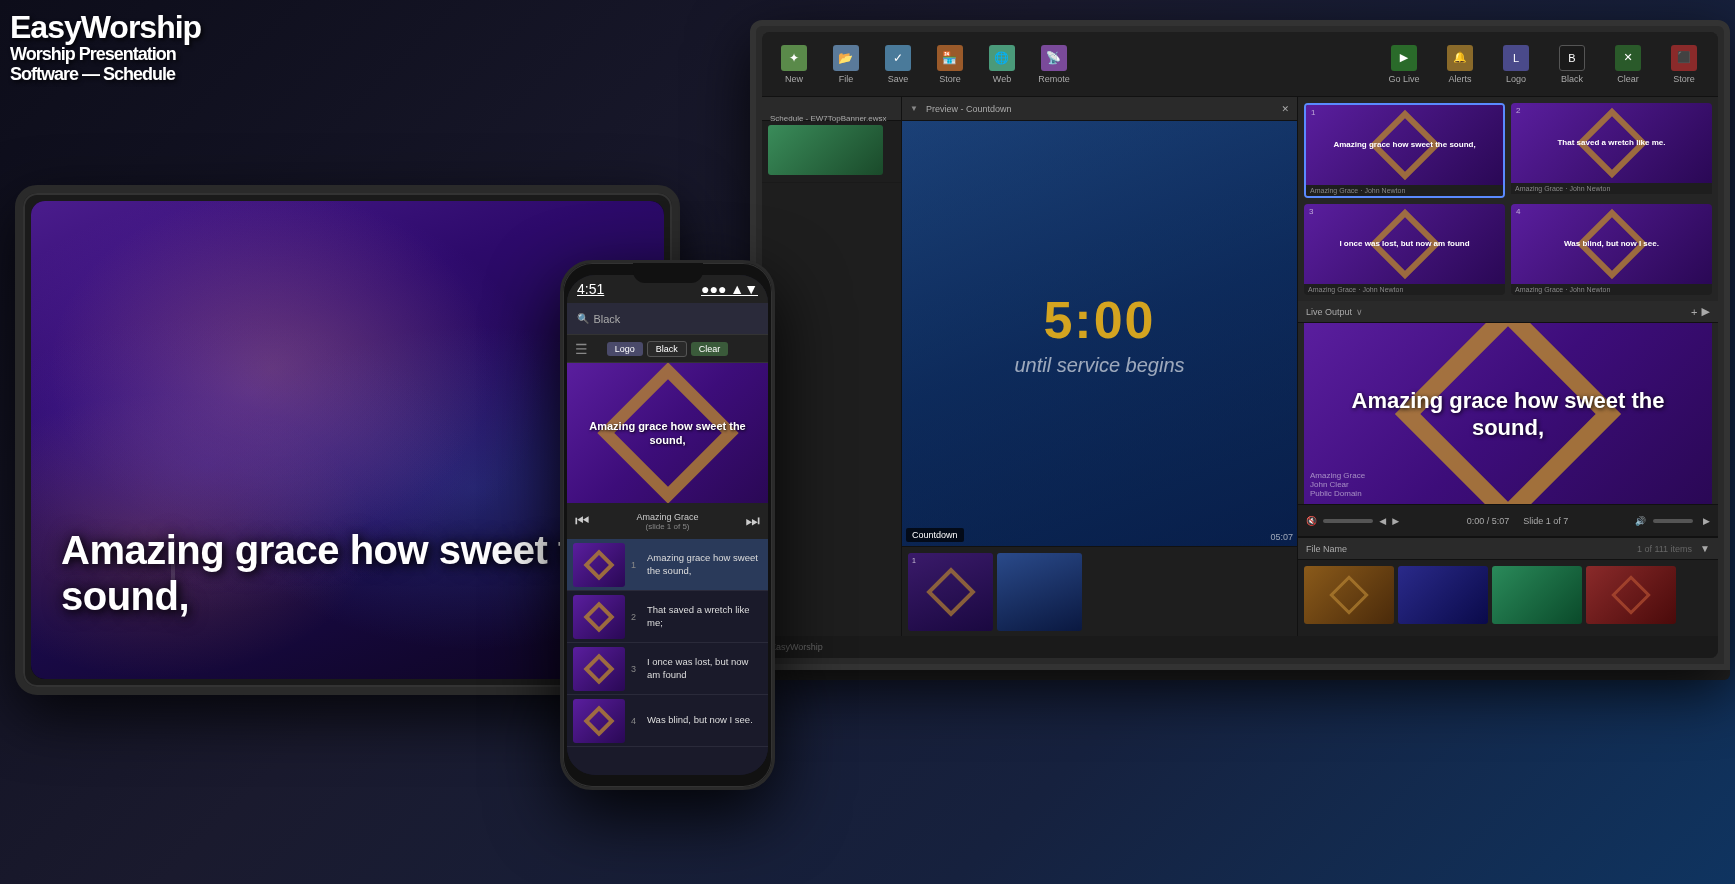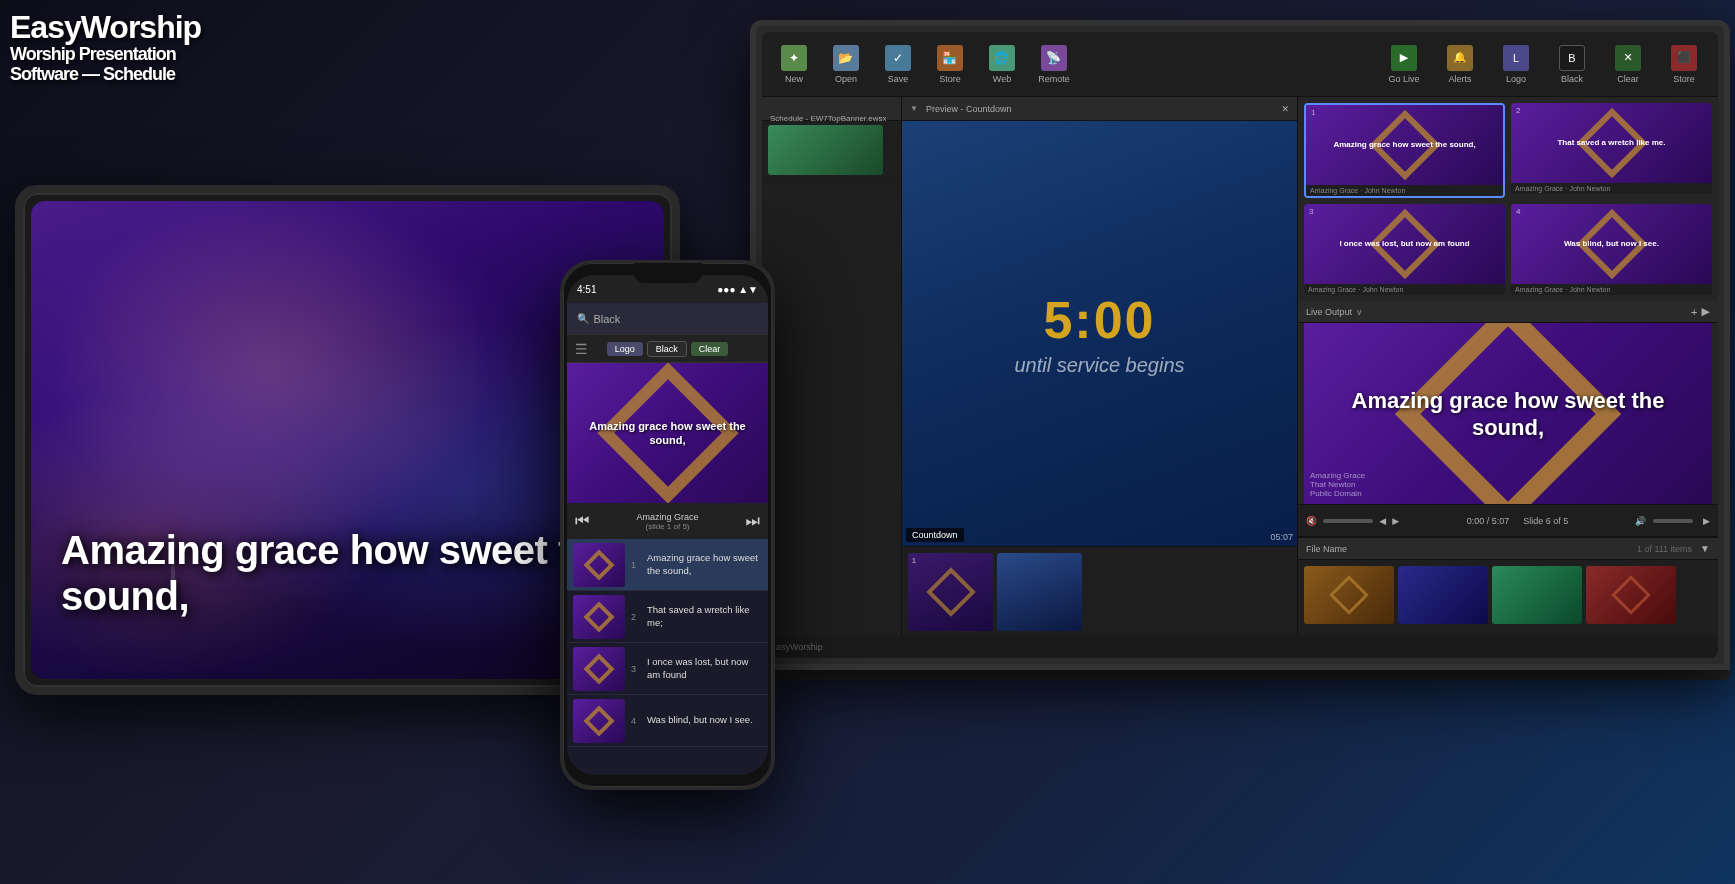--- a/index.html
+++ b/index.html
@@ -138,23 +138,24 @@
     
     .phone-status-bar {
       position: absolute;
       top: 0; left: 0; right: 0;
       height: 28px;
       background: #222;
       display: flex;
       align-items: center;
       justify-content: space-between;
       padding: 0 10px;
-      font-size: 10px;
+      font-size: 14px;
       color: white;
       z-index: 5;
+      text-decoration: underline;
     }
     
     .phone-search {
       position: absolute;
       top: 28px; left: 0; right: 0;
       height: 32px;
       background: #2a2a3a;
       display: flex;
       align-items: center;
       padding: 0 10px;
@@ -695,21 +696,21 @@
 
       <div class="ew-ui">
 
         <div class="ew-toolbar">
           <div class="ew-toolbar-btn">
             <div class="ew-toolbar-icon" style="background:#5a8a4a;">✦</div>
             <span class="ew-toolbar-label">New</span>
           </div>
           <div class="ew-toolbar-btn">
             <div class="ew-toolbar-icon" style="background:#5a7a9a;">📂</div>
-            <span class="ew-toolbar-label">Open</span>
+            <span class="ew-toolbar-label">File</span>
           </div>
           <div class="ew-toolbar-btn">
             <div class="ew-toolbar-icon" style="background:#4a7a9a;">✓</div>
             <span class="ew-toolbar-label">Save</span>
           </div>
           <div class="ew-toolbar-btn">
             <div class="ew-toolbar-icon" style="background:#9a5a2a;">🏪</div>
             <span class="ew-toolbar-label">Store</span>
           </div>
           <div class="ew-toolbar-btn">
@@ -848,33 +849,33 @@
               <span style="margin-left:auto;cursor:pointer;font-size:11px;">+</span>
               <span style="cursor:pointer;font-size:11px;margin-left:4px;">▶</span>
             </div>
 
             <div class="ew-live-output">
               <div class="ew-live-bg"></div>
               <div class="ew-live-diamond"></div>
               <div class="ew-live-text">Amazing grace how sweet the sound,</div>
               <div class="ew-live-footer">
                 <div>Amazing Grace</div>
-                <div>That Newton</div>
+                <div>John Clear</div>
                 <div>Public Domain</div>
               </div>
             </div>
 
             <div class="ew-bottom-controls">
               <span style="cursor:pointer;">🔇</span>
               <span style="width:50px;height:4px;background:#555;border-radius:2px;display:inline-block;cursor:pointer;"></span>
               <span style="cursor:pointer;">◀</span>
               <span style="cursor:pointer;">▶</span>
               <span style="flex:1;"></span>
               <span>0:00 / 5:07</span>
-              <span style="margin-left:8px;">Slide 6 of 5</span>
+              <span style="margin-left:8px;">Slide 1 of 7</span>
               <span style="flex:1;"></span>
               <span style="cursor:pointer;">🔊</span>
               <span style="width:40px;height:4px;background:#555;border-radius:2px;display:inline-block;cursor:pointer;"></span>
               <span style="cursor:pointer;margin-left:4px;">▶</span>
             </div>
 
             <div class="ew-file-browser">
               <div class="ew-file-header">
                 <span>File Name</span>
                 <span style="margin-left:auto;font-size:9px;color:#666;">1 of 111 items</span>

